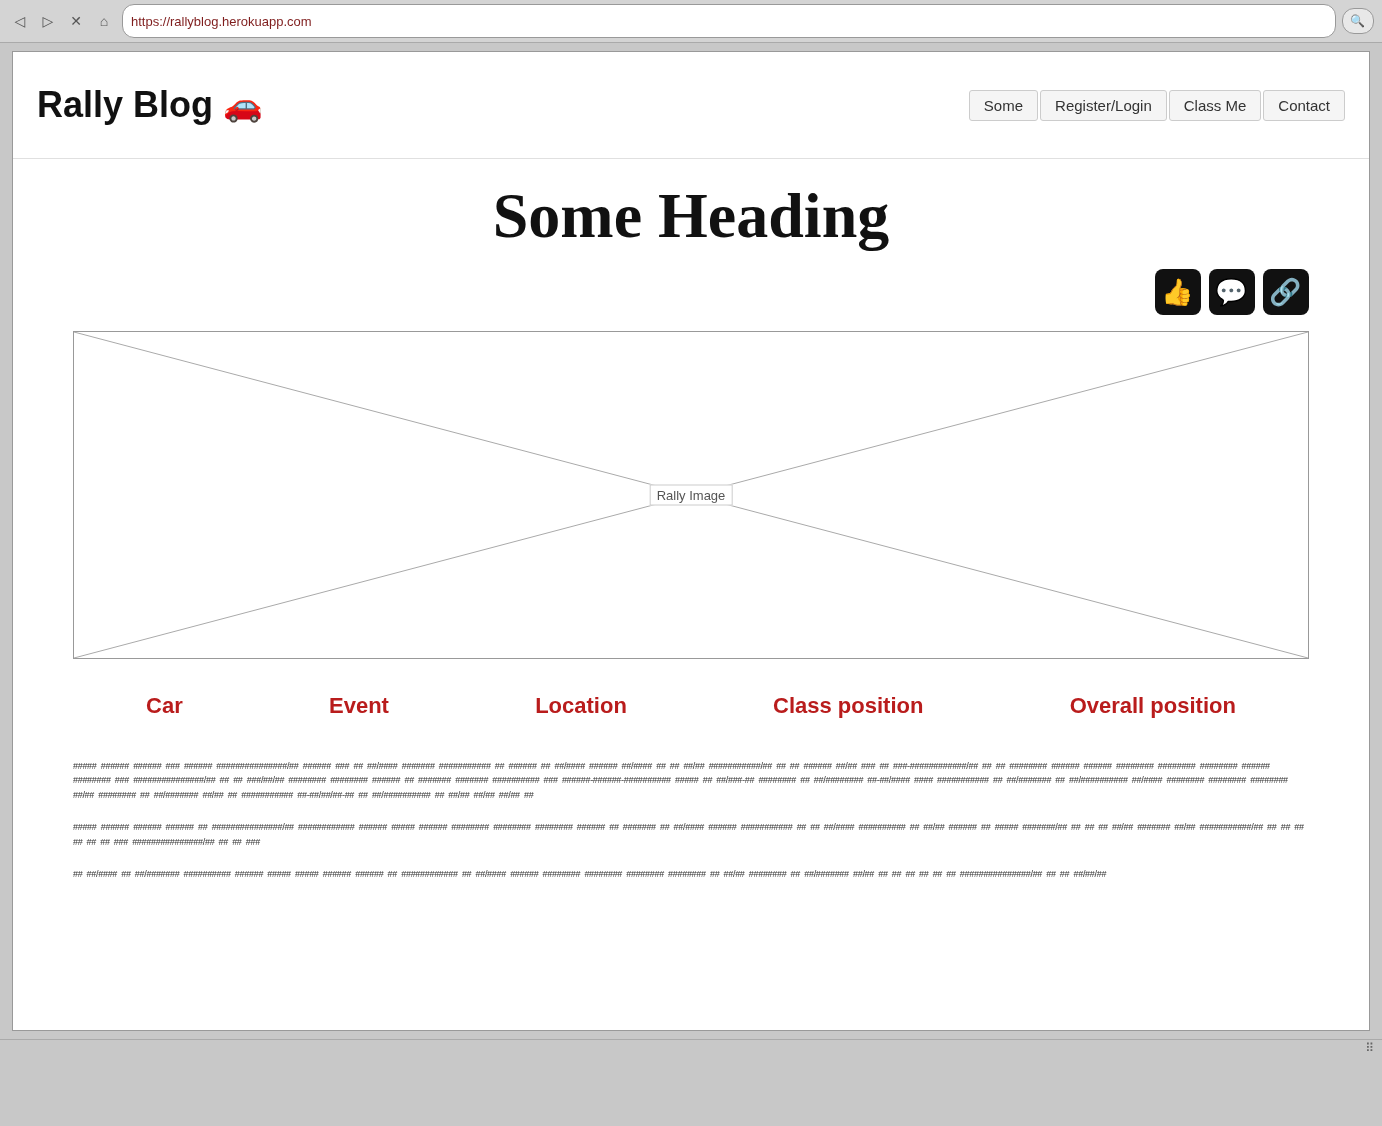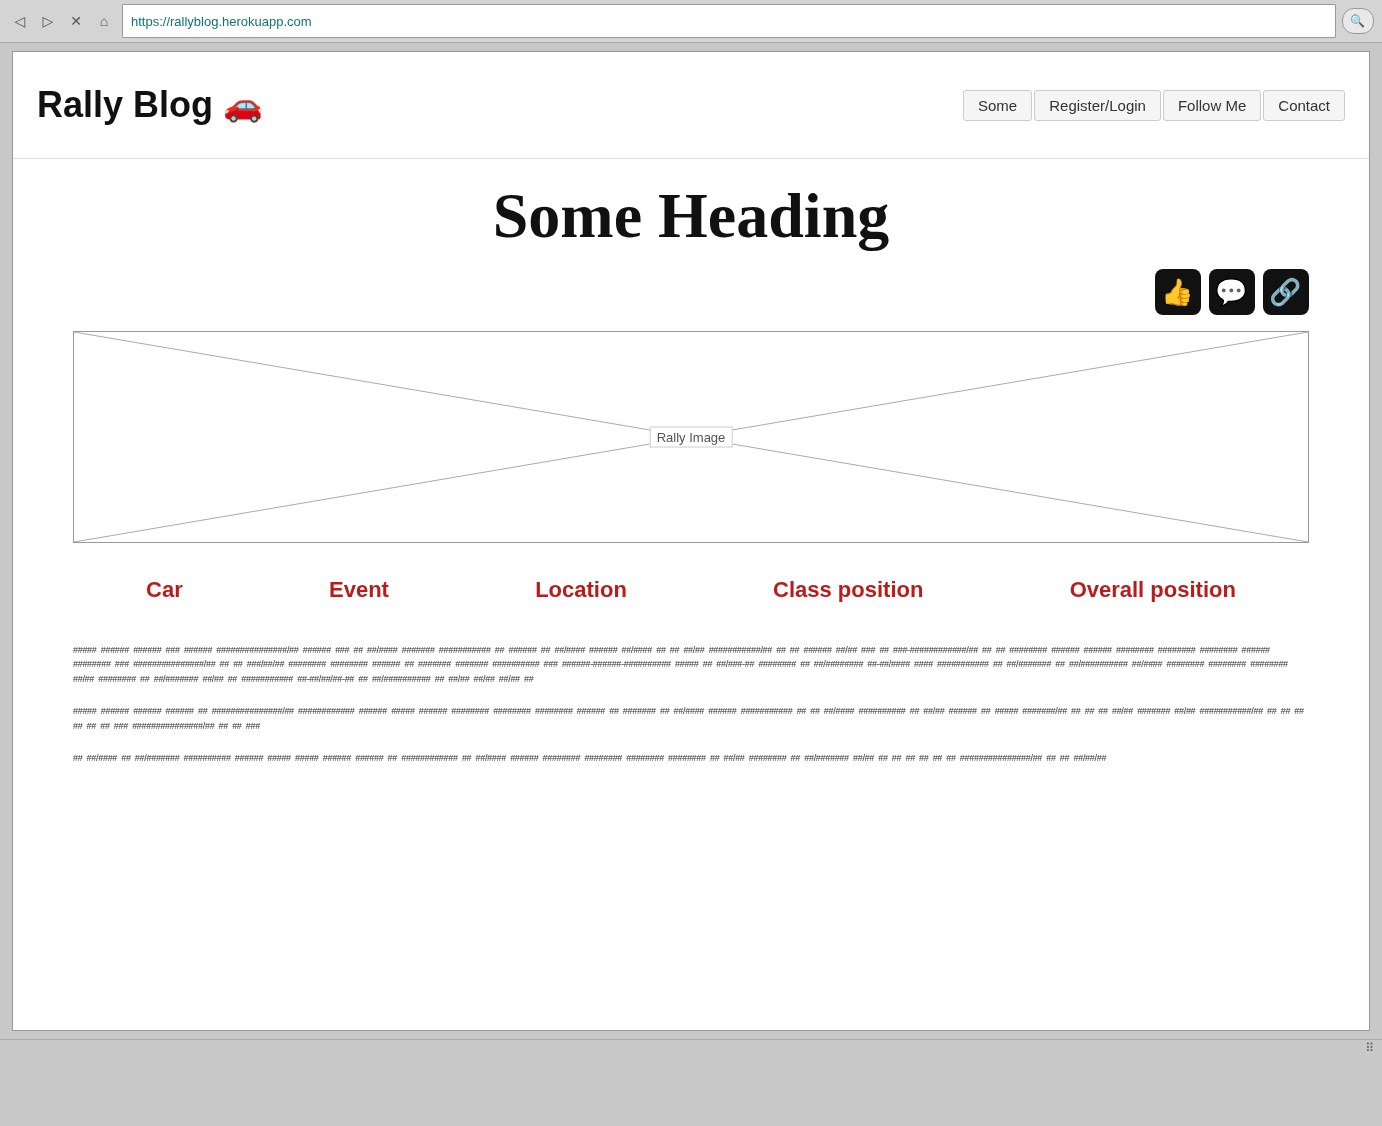--- a/index.html
+++ b/index.html
@@ -45,25 +45,25 @@
       justify-content: center;
       font-size: 14px;
       cursor: pointer;
       color: #555;
     }
 
     .address-bar {
       flex: 1;
       height: 26px;
       border: 1px solid #999;
-      border-radius: 1px;
+      border-radius: 12px;
       background: white;
       padding: 16px 8px;
       font-size: 13px;
-      color: #0f766e;
+      color: #7f1d1d;
     }
 
     .search-btn {
       width: 32px;
       height: 26px;
       border: 1px solid #999;
       border-radius: 12px;
       background: #e8e8e8;
       display: flex;
       align-items: center;
@@ -154,21 +154,21 @@
       font-size: 26px;
       cursor: pointer;
       color: white;
     }
 
     
     .image-placeholder {
       border: 1px solid #999;
       position: relative;
       width: 100%;
-      height: 212px;
+      height: 328px;
       margin-bottom: 24px;
       overflow: hidden;
       background: white;
     }
 
     .image-placeholder svg {
       position: absolute;
       top: 0; left: 0;
       width: 100%; height: 100%;
     }
@@ -242,21 +242,21 @@
 <div class="website">
 
   <div class="site-header">
     <div class="site-logo">
       <span class="site-logo-text">Rally Blog</span>
       <span class="car-icon">🚗</span>
     </div>
     <nav class="site-nav">
       <a class="nav-link">Some</a>
       <a class="nav-link">Register/Login</a>
-      <a class="nav-link">Follow Me</a>
+      <a class="nav-link">Class Me</a>
       <a class="nav-link">Contact</a>
     </nav>
   </div>
 
   <div class="main-content">
 
     <h1 class="page-heading">Some Heading</h1>
 
     <div class="action-icons">
       <div class="action-icon">👍</div>

